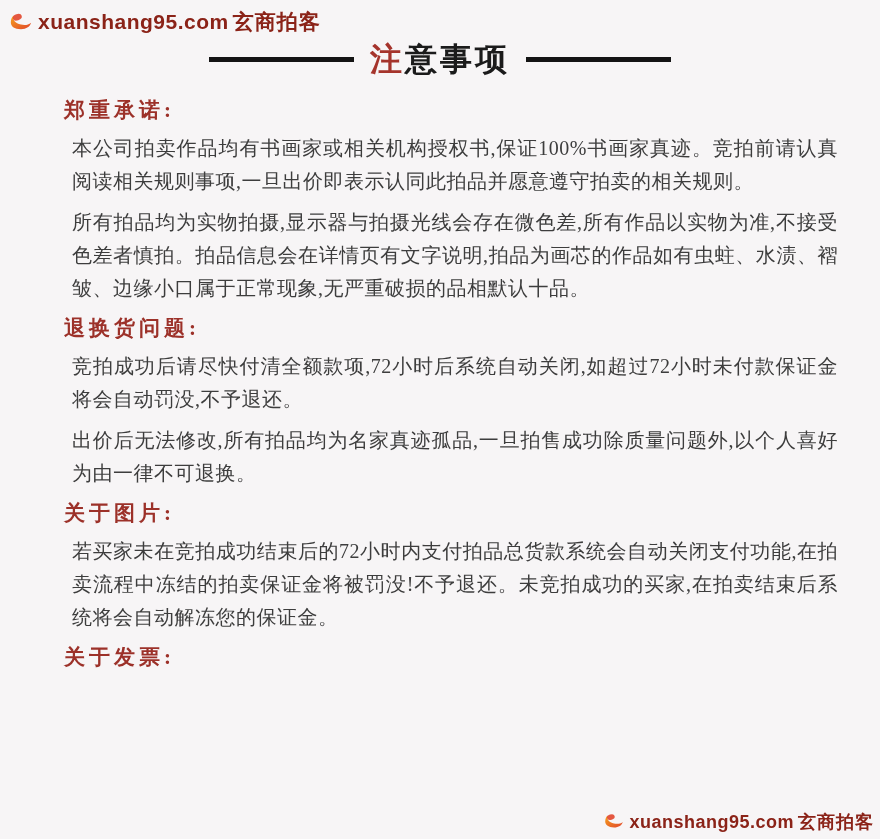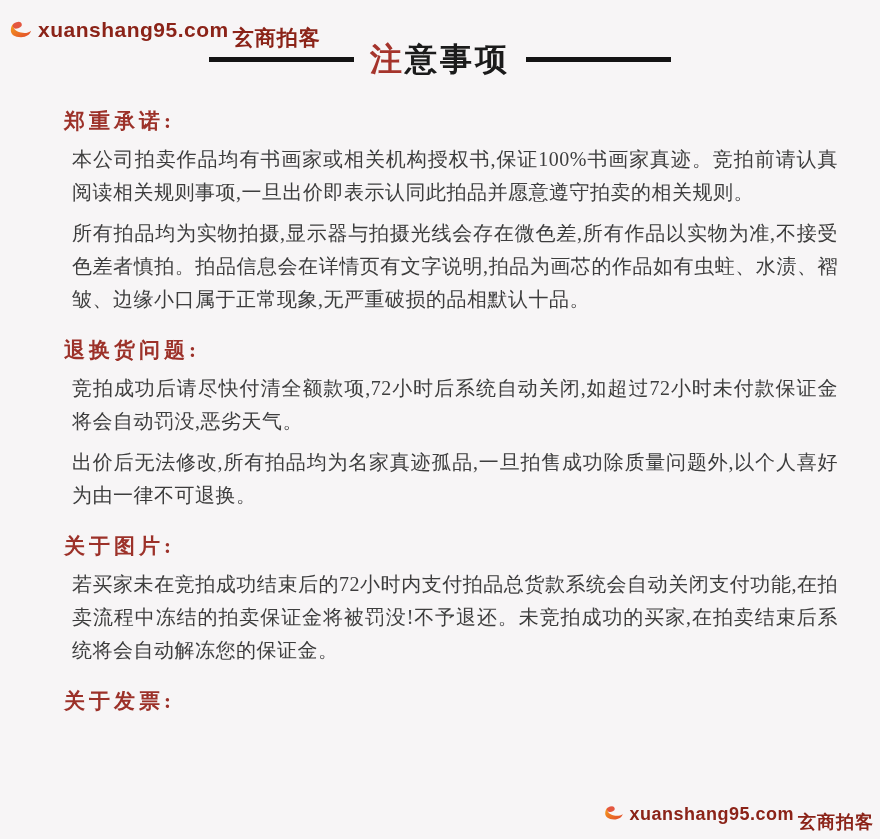--- a/index.html
+++ b/index.html
@@ -21,21 +21,21 @@
     font-family: "Liberation Sans", "DejaVu Sans", sans-serif;
     font-weight: bold;
     white-space: nowrap;
   }
   .logo-top    { top: 8px;  left: 8px;  font-size: 21px; }
   .logo-bottom { bottom: 5px; right: 6px; font-size: 18px; }
   .logo .logo-icon { display: inline-block; }
   .logo-top .logo-icon svg    { width: 26px; height: 22px; }
   .logo-bottom .logo-icon svg { width: 22px; height: 19px; }
   .logo .logo-domain { color: #8b2318; letter-spacing: 0.5px; }
-  .logo .logo-brand  { color: #8b2318; font-weight: 900; letter-spacing: 1px; margin-top: 16px; }
+  .logo .logo-brand  { color: #8b2318; font-weight: 900; letter-spacing: 1px; }
 
   
   .title-row {
     display: flex;
     align-items: center;
     justify-content: center;
     padding-top: 39px;
     height: 40px;
   }
   .title-rule {
@@ -51,21 +51,21 @@
     letter-spacing: 3px;
     line-height: 1;
   }
   h1.page-title .accent { color: #a5342c; }
 
   
   main.content {
     padding: 8px 34px 0 64px;
   }
   .sec-heading {
-    margin: 21px 0 7px 0;
+    margin: 10px 0 7px 0;
     font-size: 21px;
     line-height: 27px;
     font-weight: bold;
     color: #9c3129;
     letter-spacing: 4px;
   }
   .sec-para {
     margin: 8px;
     font-size: 20px;
     line-height: 33px;
@@ -107,21 +107,21 @@
       <h2 class="sec-heading">郑重承诺:</h2>
     <p class="sec-para">本公司拍卖作品均有书画家或相关机构授权书,保证100%书画家真迹。竞拍前请认真阅读相关规则事项,一旦出价即表示认同此拍品并愿意遵守拍卖的相关规则。</p>
       </section>
 
     <section>
     <p class="sec-para">所有拍品均为实物拍摄,显示器与拍摄光线会存在微色差,所有作品以实物为准,不接受色差者慎拍。拍品信息会在详情页有文字说明,拍品为画芯的作品如有虫蛀、水渍、褶皱、边缘小口属于正常现象,无严重破损的品相默认十品。</p>
       </section>
 
     <section>
       <h2 class="sec-heading">退换货问题:</h2>
-    <p class="sec-para">竞拍成功后请尽快付清全额款项,72小时后系统自动关闭,如超过72小时未付款保证金将会自动罚没,恶劣天气。</p>
+    <p class="sec-para">竞拍成功后请尽快付清全额款项,72小时后系统自动关闭,如超过72小时未付款保证金将会自动罚没,不予退还。</p>
         <p class="sec-para">出价后无法修改,所有拍品均为名家真迹孤品,一旦拍售成功除质量问题外,以个人喜好为由一律不可退换。</p>
       </section>
 
     <section>
       <h2 class="sec-heading">关于图片:</h2>
     <p class="sec-para">若买家未在竞拍成功结束后的72小时内支付拍品总货款系统会自动关闭支付功能,在拍卖流程中冻结的拍卖保证金将被罚没!不予退还。未竞拍成功的买家,在拍卖结束后系统将会自动解冻您的保证金。</p>
       </section>
 
 
     <section>

